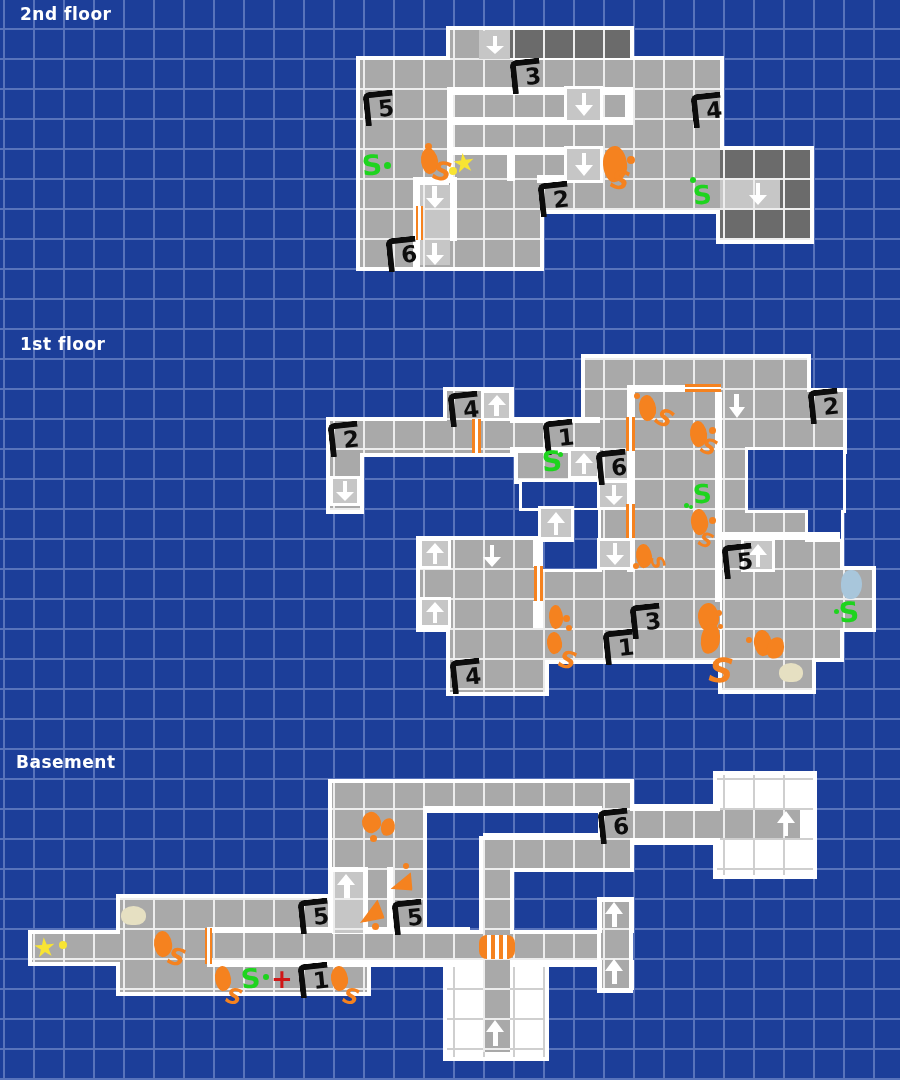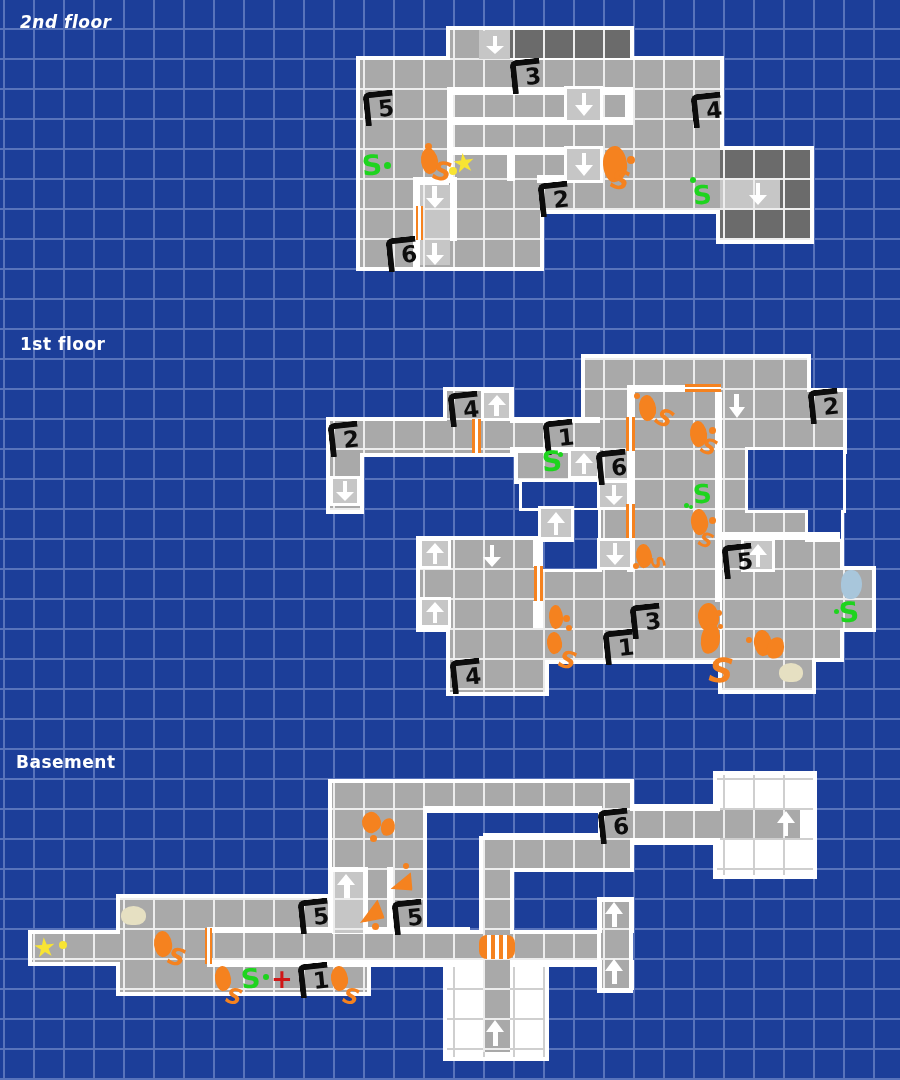--- a/index.html
+++ b/index.html
@@ -60,21 +60,21 @@
   .icon.otri{background:var(--orange);clip-path:polygon(0% 100%,78% 0%,100% 88%)}
   .icon.beige{background:var(--beige);border-radius:50% 50% 42% 42%}
   .icon.bblob{background:var(--pblue);border-radius:48% 52% 55% 45%}
   .icon.bat{background:linear-gradient(90deg,var(--orange) 0 8px,#fff 8px 12px,var(--orange) 12px 16px,
     #fff 16px 20px,var(--orange) 20px 24px,#fff 24px 28px,var(--orange) 28px 100%);border-radius:8px}
 </style>
 </head>
 <body>
 
 <div id="map-root">
-  <div class="floor-label" style="left: 20px; top: 12px; font-style: italic;">2nd floor</div>
+  <div class="floor-label" style="left: 20px; top: 4px;">2nd floor</div>
   <div class="floor-label" style="left: 20px; top: 334px;">1st floor</div>
   <div class="floor-label" style="left: 16px; top: 752px;">Basement</div>
 <div class="outline" style="left: 446px; top: 26px; width: 38px; height: 38px; position: absolute;"></div>
     <div class="outline" style="left: 475px; top: 26px; width: 39px; height: 38px; position: absolute;"></div>
     <div class="outline" style="left: 506px; top: 26px; width: 128px; height: 36px; position: absolute;"></div>
     <div class="outline" style="left: 356px; top: 56px; width: 368px; height: 158px; position: absolute;"></div>
     <div class="outline" style="left: 356px; top: 206px; width: 188px; height: 65px; position: absolute;"></div>
     <div class="outline" style="left: 716px; top: 146px; width: 98px; height: 39px; position: absolute;"></div>
     <div class="outline" style="left: 716px; top: 176px; width: 69px; height: 36px; position: absolute;"></div>
     <div class="outline" style="left: 776px; top: 176px; width: 38px; height: 36px; position: absolute;"></div>

